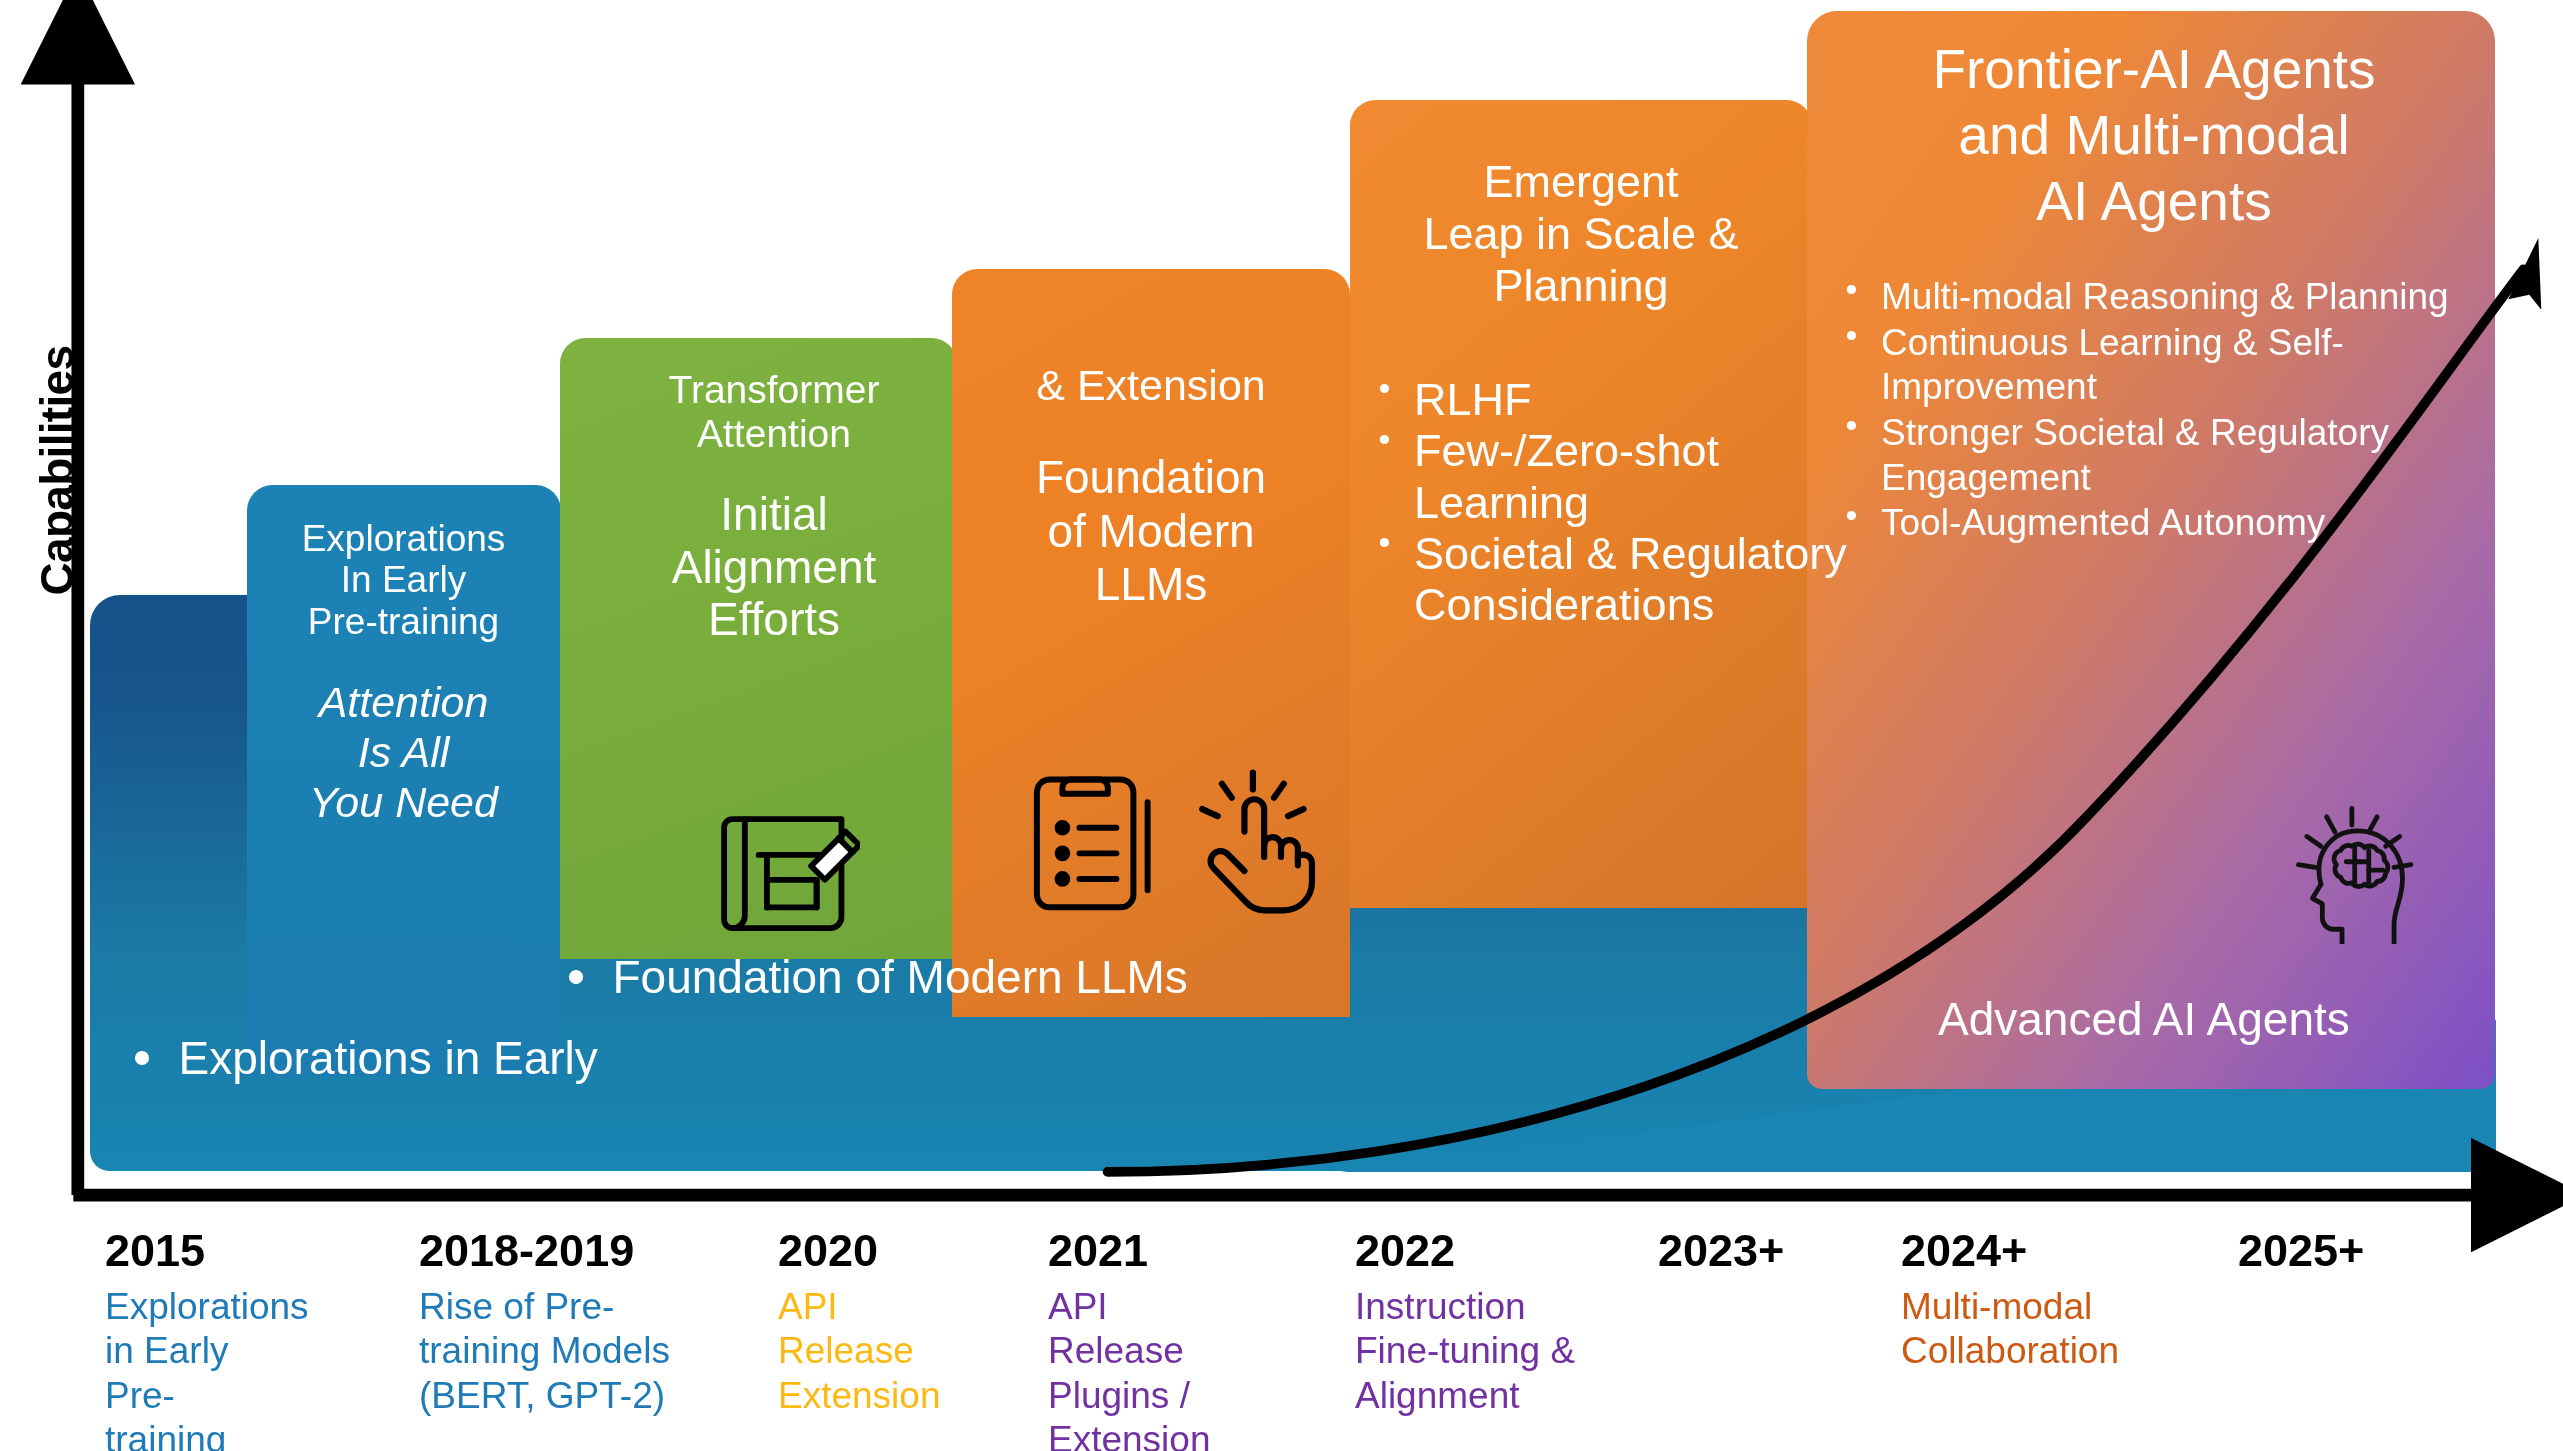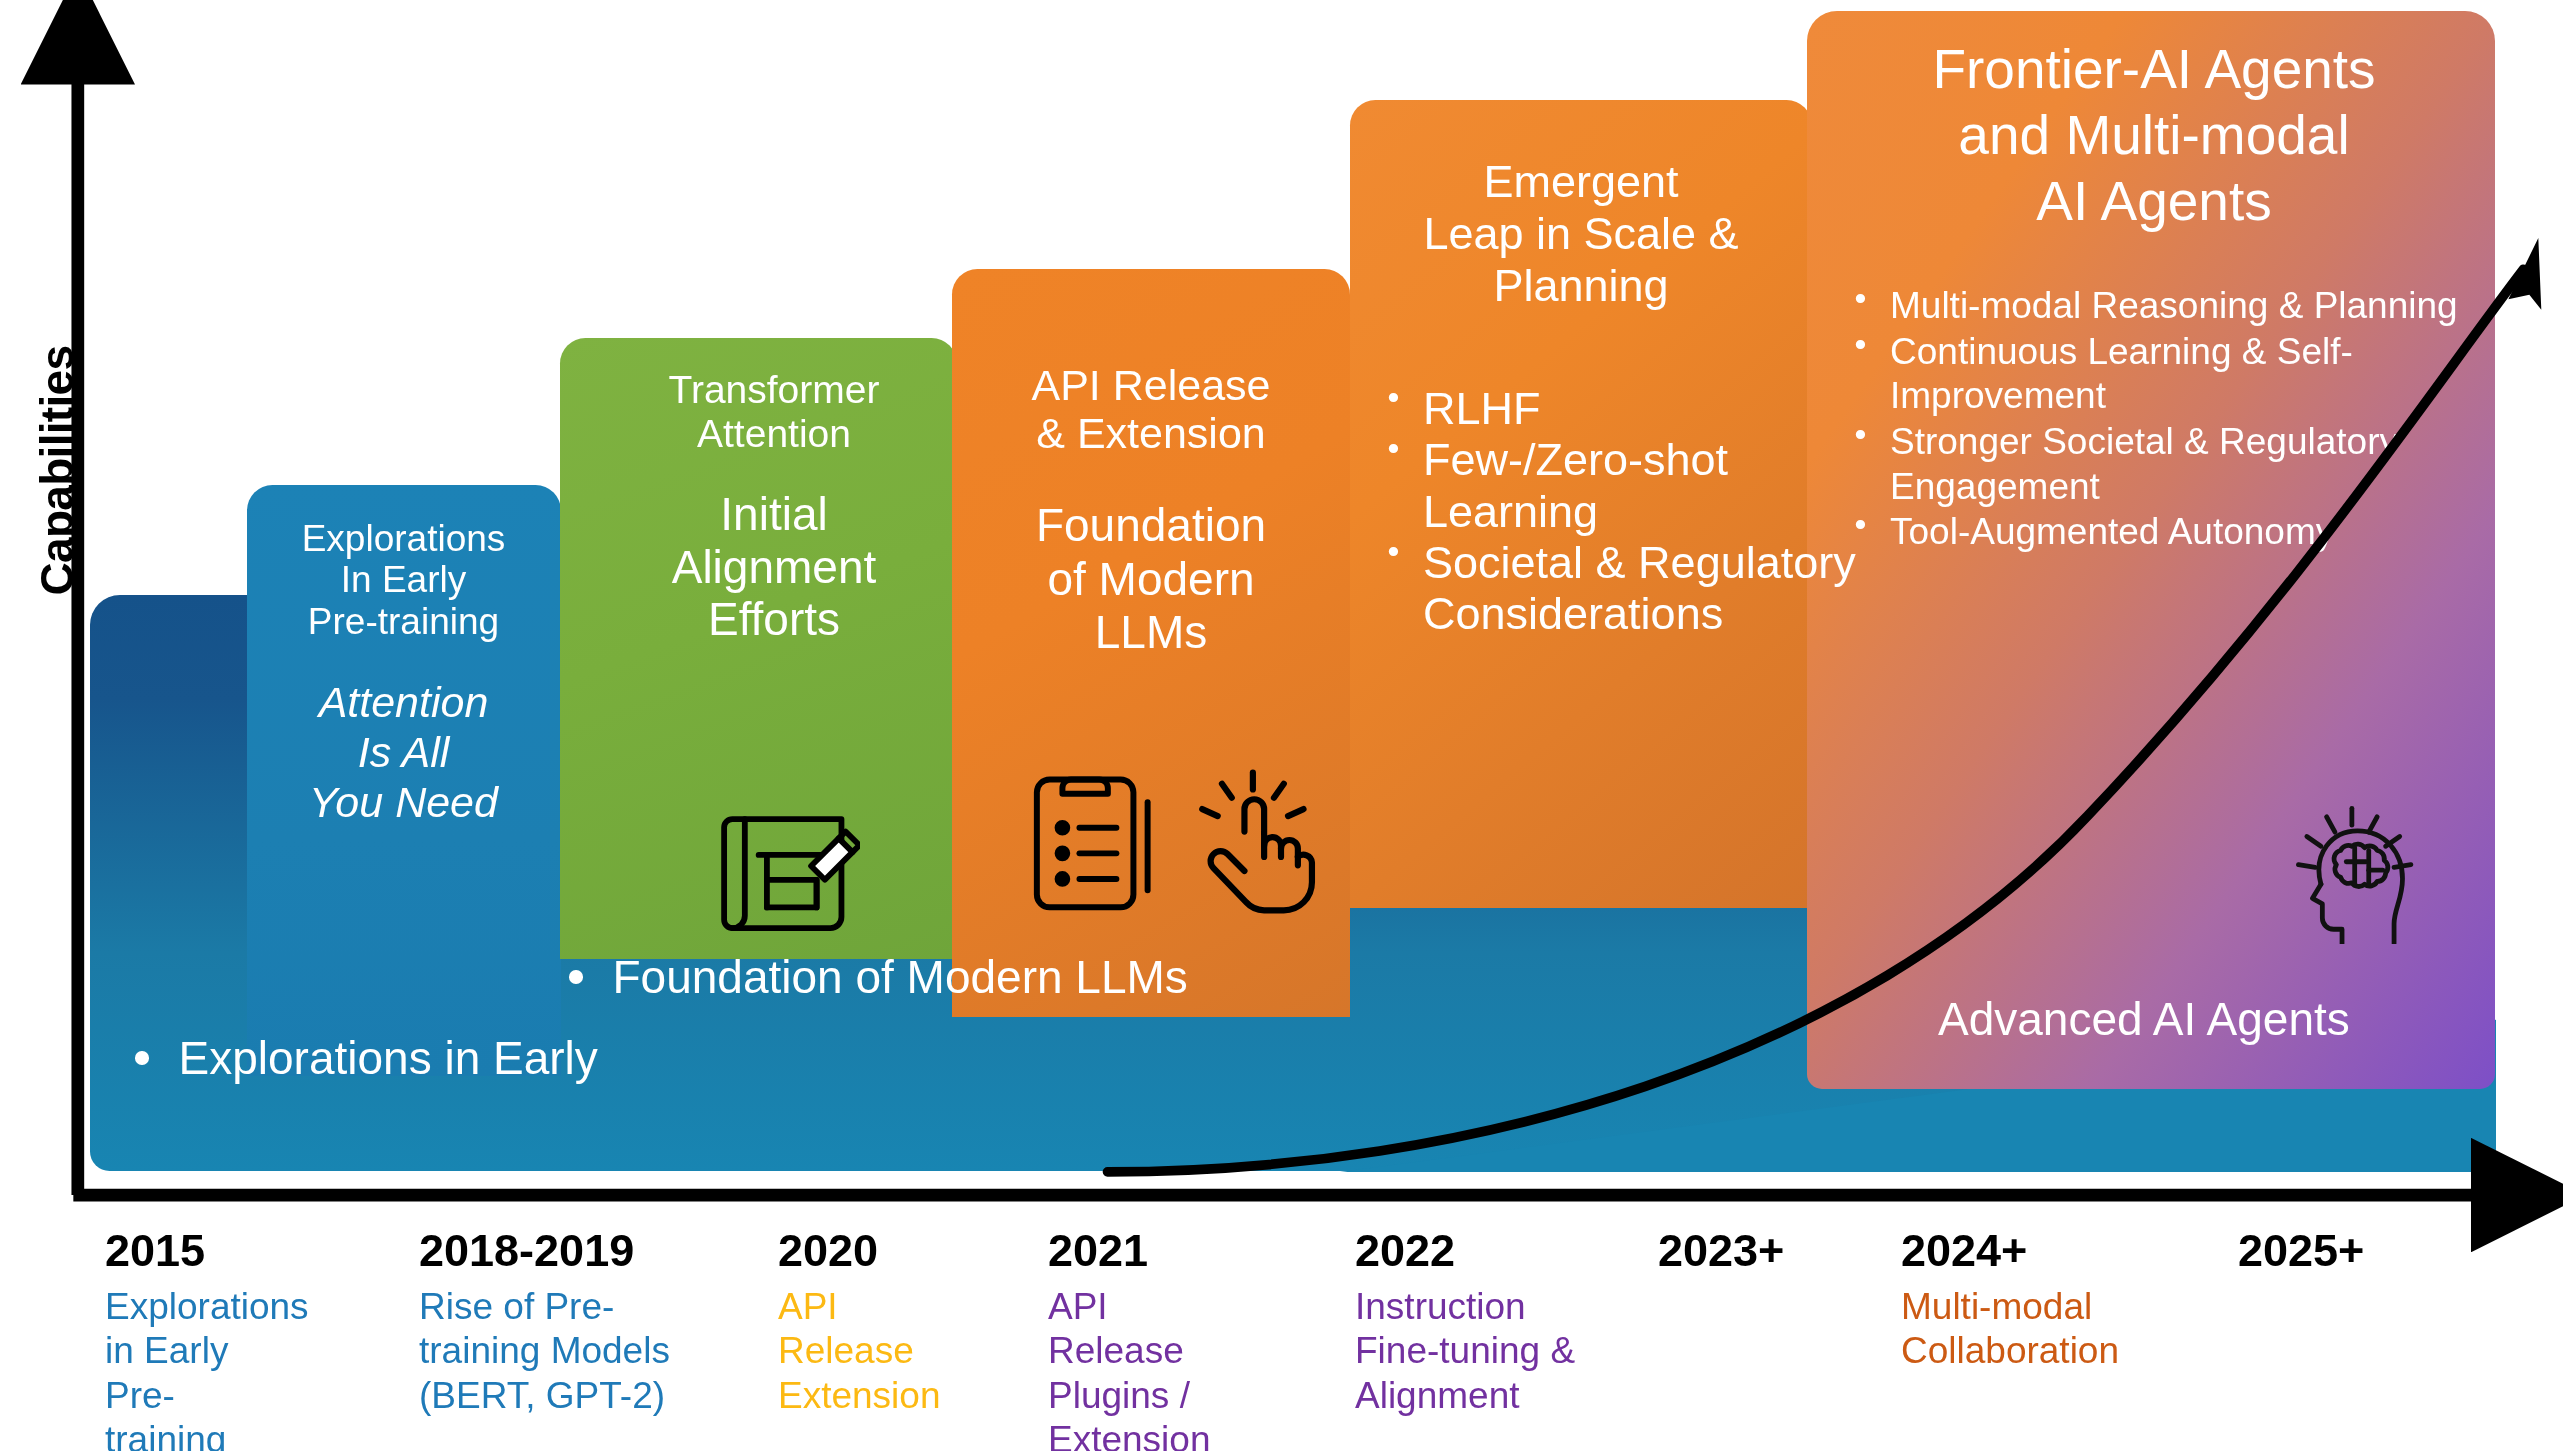--- a/index.html
+++ b/index.html
@@ -56,21 +56,21 @@
   .btxt{position:absolute;color:#fff;text-align:center;line-height:1.12;}
   .t2018{left:251px;top:518px;width:305px;font-size:37px;}
   .t2018 .ital{font-style:italic;font-size:43px;display:block;margin-top:36px;line-height:1.16;}
   .t2020{left:580px;top:368px;width:388px;font-size:39px;}
   .t2020 .big{font-size:46px;display:block;margin-top:33px;line-height:1.14;}
   .t2021{left:958px;top:361px;width:386px;font-size:43px;}
   .t2021 .big{font-size:46px;display:block;margin-top:42px;line-height:1.16;}
   .t2022h{left:1353px;top:156px;width:456px;font-size:45px;line-height:1.16;}
   .t2024h{left:1832px;top:36px;width:644px;font-size:55px;line-height:1.2;}
   
-  ul.blist{list-style:none;margin:9px;padding:0;}
+  ul.blist{list-style:none;margin:0;padding:0;}
   ul.blist li{position:relative;padding-left:46px;text-align:left;}
   ul.blist li:before{
     content:"\2022";position:absolute;left:10.5px;top:-3px;font-size:34px;line-height:1;
   }
   .l2022{position:absolute;left:1368px;top:374px;width:479px;color:#fff;font-size:45px;line-height:1.14;}
   .l2024{position:absolute;left:1835px;top:275px;width:674px;color:#fff;font-size:37px;line-height:1.2;}
   .l2024 li{margin-bottom:1.5px;}
   
   .base-label{position:absolute;color:#fff;white-space:nowrap;}
   .bl-foundation{left:569px;top:950px;font-size:46px;}
@@ -143,21 +143,20 @@
       <path d="M28 34 h52"></path>
       <path d="M34 34 v38"></path>
       <path d="M34 52 h36 v20 H34"></path>
       <path d="M70 52 v20"></path>
       <path d="M66 42 l20 -20 l10 10 l-20 20 z" fill="#fff"></path>
       <path d="M86 22 l5 -5 l10 10 l-5 5"></path>
     </g>
   </svg>
 
   <div class="btxt t2021">
-    <div>API Release</div>
     <div>&amp; Extension</div>
     <span class="big">Foundation</span>
     <span class="big" style="margin-top:0">of Modern</span>
     <span class="big" style="margin-top:0">LLMs</span>
   </div>
 
   <svg class="icon icon-clipboard" viewBox="0 0 92 100">
     <g fill="none" stroke="#000" stroke-width="4.2" stroke-linejoin="round" stroke-linecap="round">
       <rect x="4" y="6" width="68" height="90" rx="9"></rect>
       <path d="M28 6 h20 a6 6 0 0 1 6 6 v4 H22 v-4 a6 6 0 0 1 6 -6z"></path>

